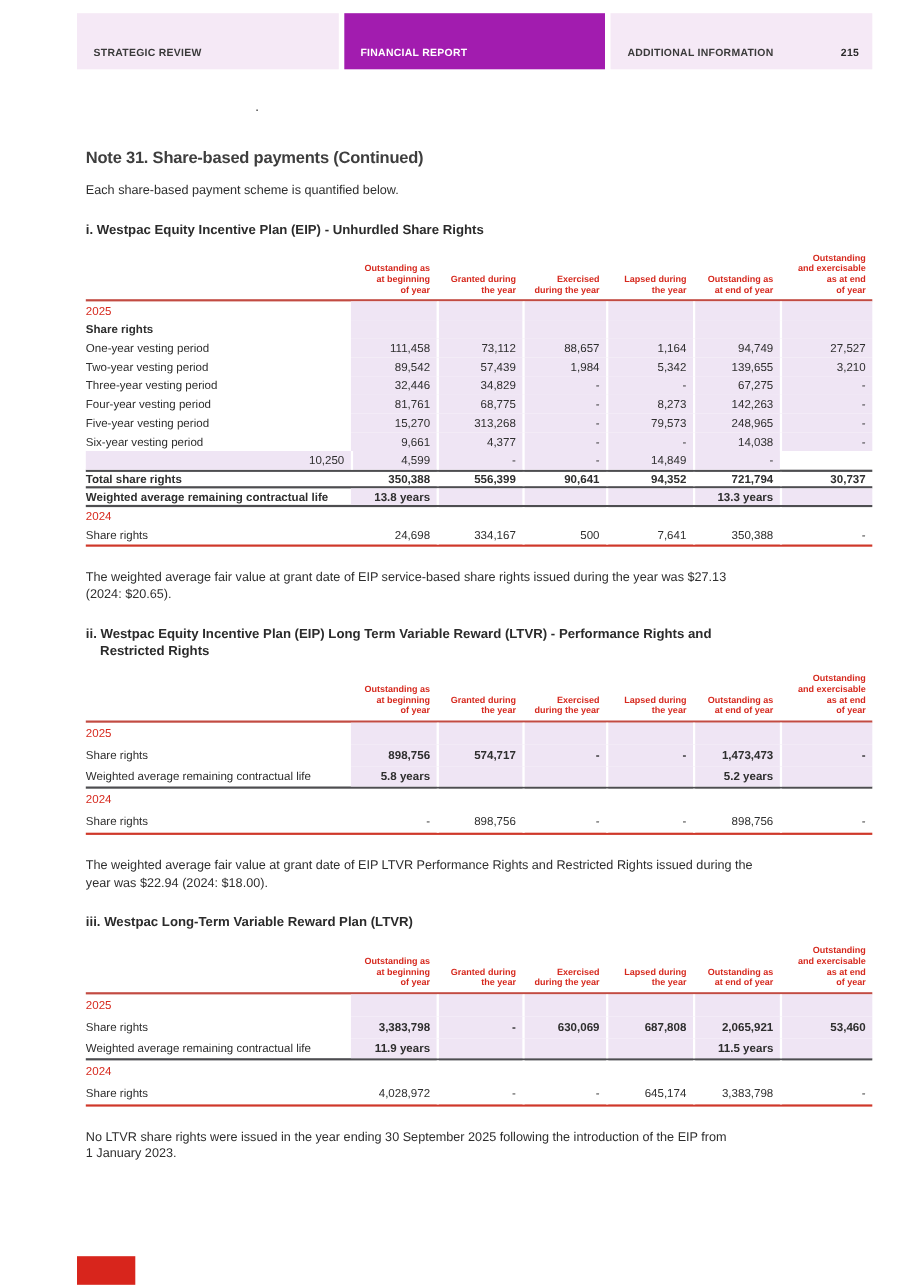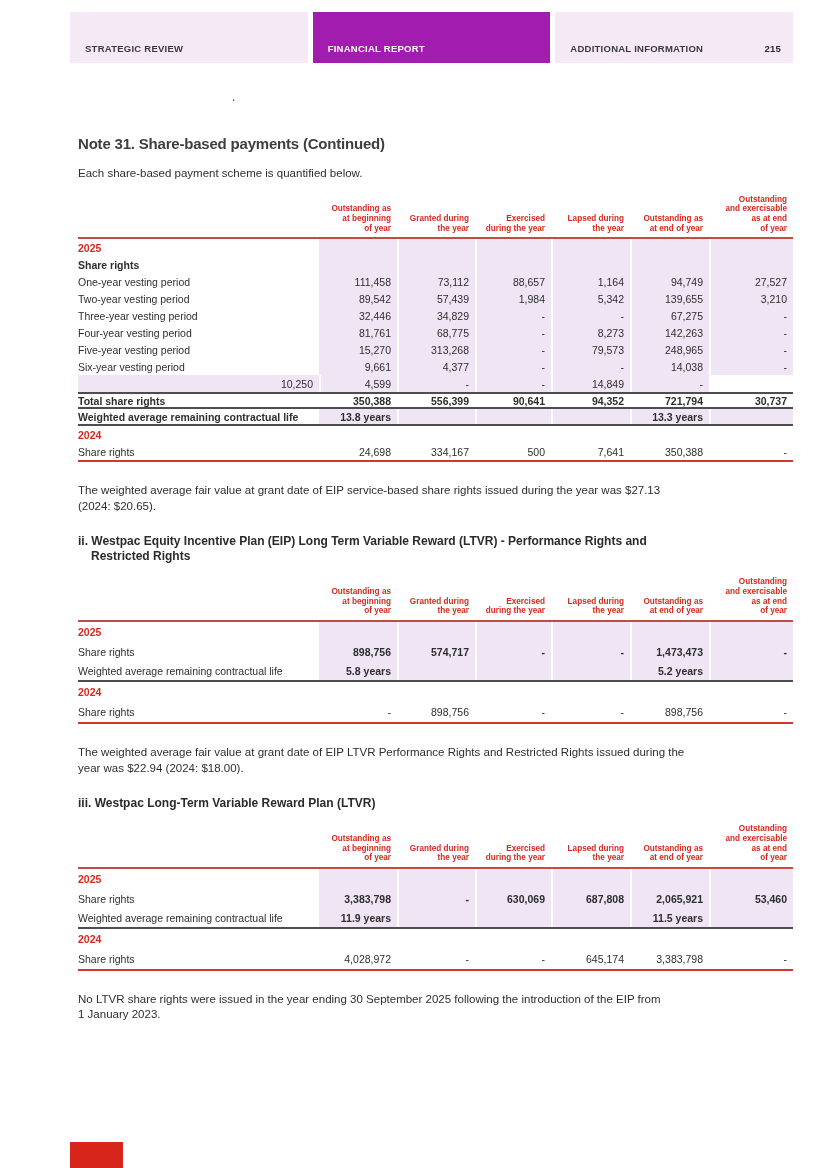--- a/index.html
+++ b/index.html
@@ -52,21 +52,21 @@
     color:#d6291e; font-weight:700; font-size:8.2px; line-height:9.7px;
     text-align:right; white-space:pre-line; padding:4px 6px 4px 0; align-self:end;
   }
   .row { align-items:center; height:17px; }
   .roomy .row { height:20px; }
   .cell { font-size:10.5px; color:#2e2e2e; height:100%; display:flex; align-items:center; }
   .cell.label { padding-right:4px; }
   .cell.val { justify-content:flex-end; text-align:right; padding-right:6px; }
   .row .val + .val { border-left:2px solid #ffffff; }
   .row.shaded .val { background:#efe5f4; }
-  .type-year .label { color:#d6291e; font-weight:700; }
+  .type-year .label { color:#d6291e; font-weight:400; }
   .type-group .label { font-weight:700; }
   .bold-label .label { font-weight:700; }
   .type-total .cell { font-weight:700; }
   .type-total { border-top:2px solid #4d4d50; border-bottom:2px solid #4d4d50; }
   .type-weighted .val { font-weight:700; }
   .bold-values .val { font-weight:700; }
   .bb-dark { border-bottom:2px solid #4d4d50; }
 
   
   .footer-marker {
@@ -90,20 +90,21 @@
       <span class="pagenum">215</span>
     </div>
   </div>
 
   <span class="stray-dot">.</span>
 
   <div class="content">
     <h1 class="note-title">Note 31. Share-based payments (Continued)</h1>
     <p class="intro">Each share-based payment scheme is quantified below.</p>
     <div id="sections">
+        <h2 class="sec-heading">i. Westpac Equity Incentive Plan (EIP) - Unhurdled Share Rights</h2>
         <div class="table">
           <div class="grid-row thead">
             <div class="th"></div>
             <div class="th">Outstanding as
 at beginning
 of year</div>
             <div class="th">Granted during
 the year</div>
             <div class="th">Exercised
 during the year</div>

